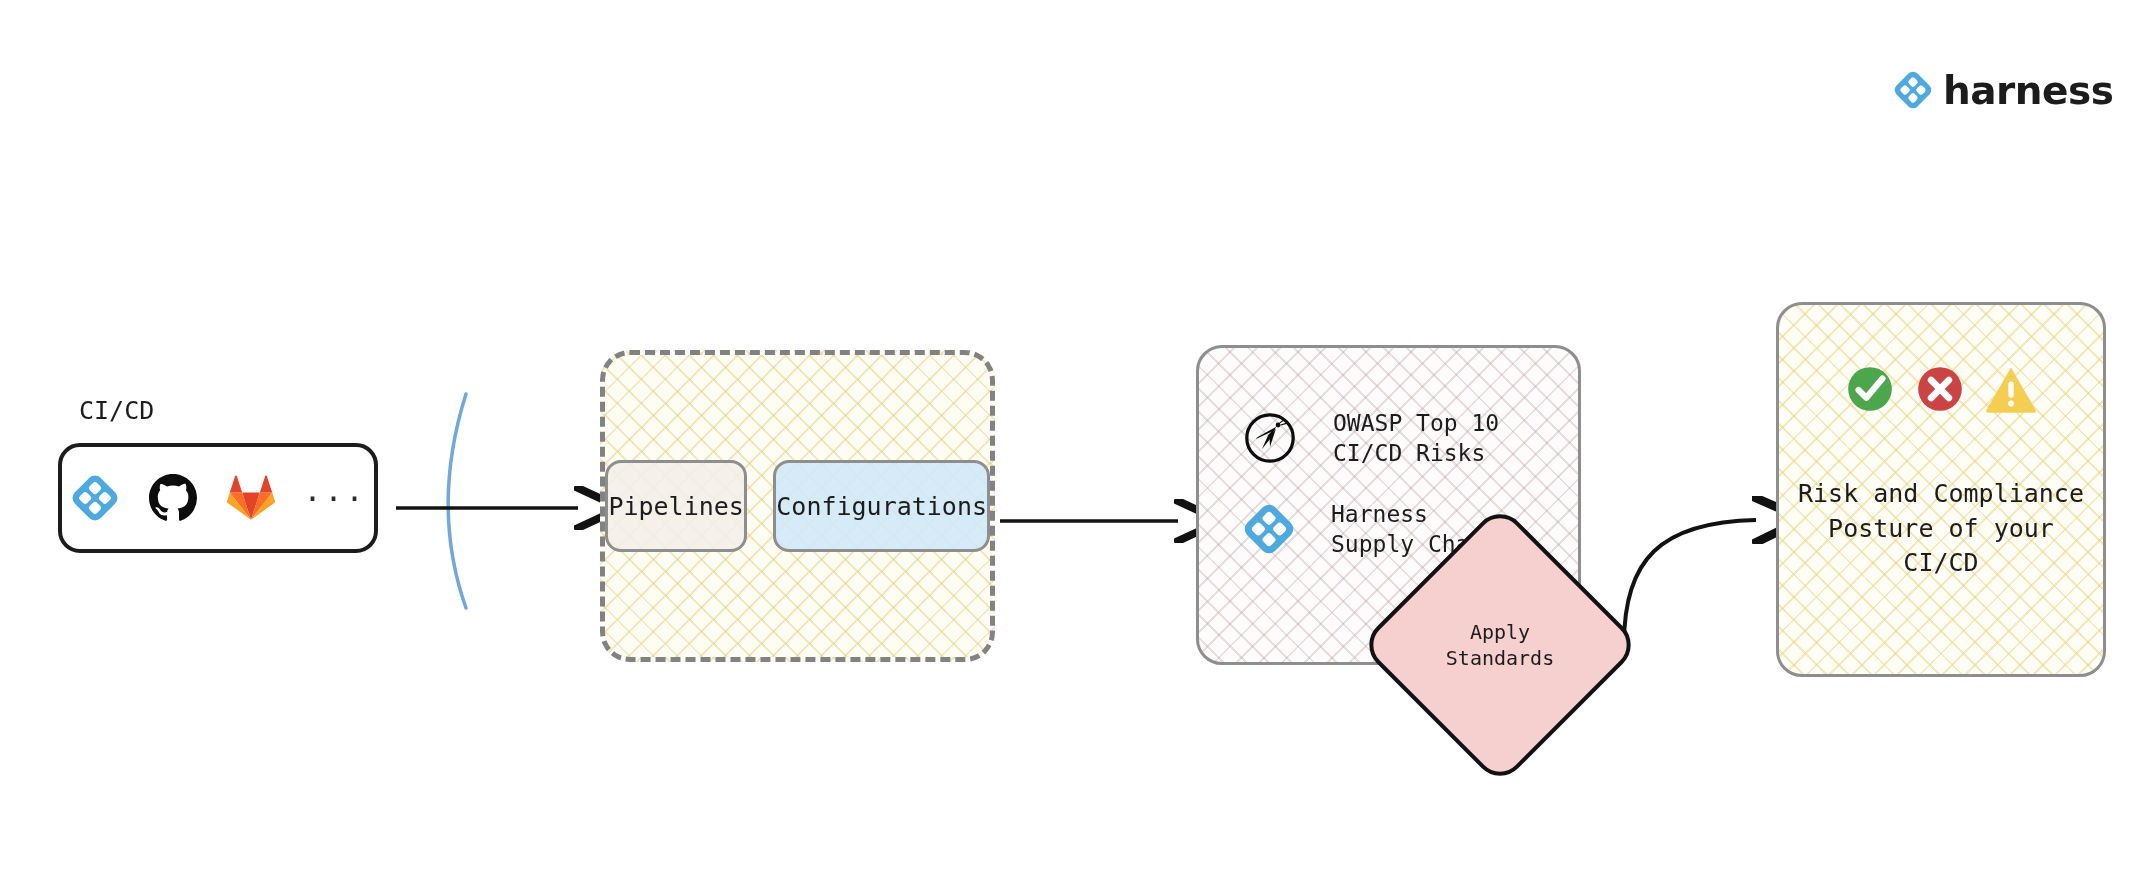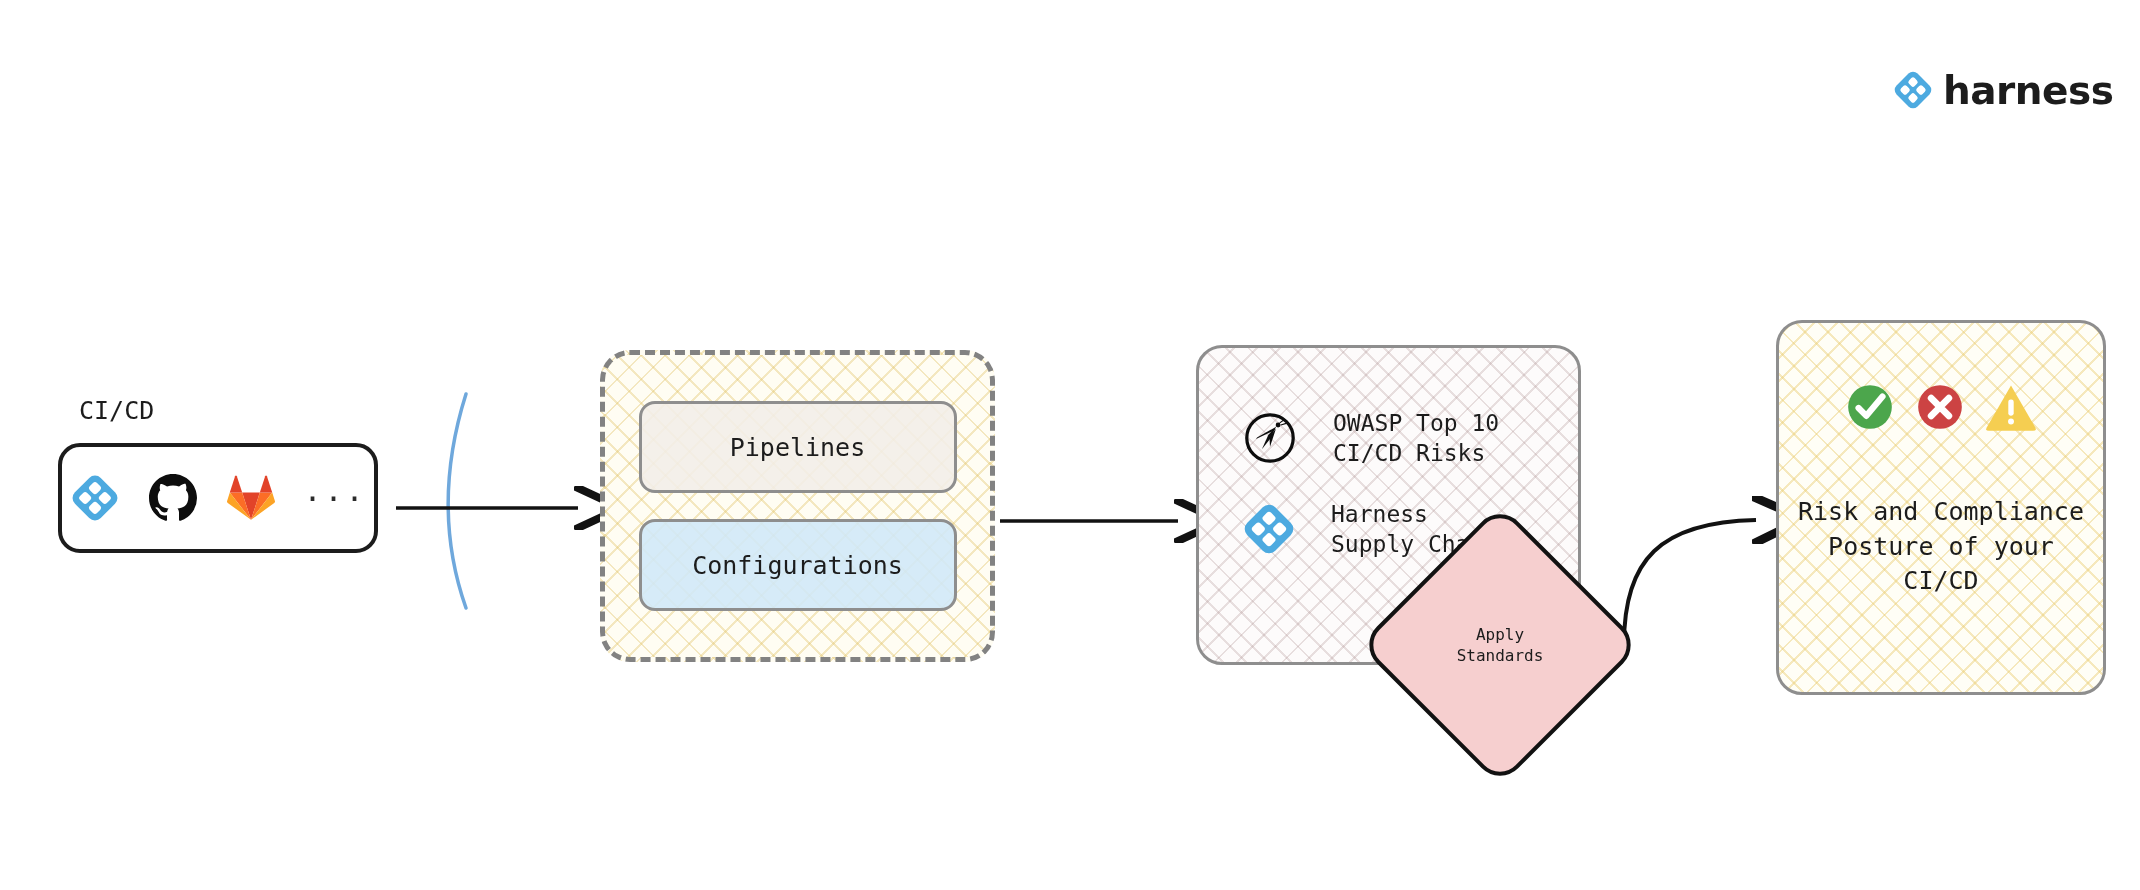--- a/index.html
+++ b/index.html
@@ -101,21 +101,21 @@
     width: 395px;
     height: 312px;
     border: 5px dashed #828282;
     border-radius: 30px;
     box-sizing: border-box;
     background-color: #fffdf3;
     background-image:
       repeating-linear-gradient(45deg, rgba(226,196,107,.38) 0 2px, transparent 2px 17px),
       repeating-linear-gradient(-45deg, rgba(226,196,107,.38) 0 2px, transparent 2px 17px);
     display: flex;
-    flex-direction: column;
+    flex-direction: row;
     align-items: center;
     justify-content: center;
     gap: 26px;
   }
   .inner-card {
     width: 318px;
     height: 92px;
     border: 3px solid #8e8e8e;
     border-radius: 16px;
     box-sizing: border-box;
@@ -173,31 +173,31 @@
   #apply-diamond-text {
     position: absolute;
     left: 1400px;
     top: 545px;
     width: 200px;
     height: 200px;
     display: flex;
     align-items: center;
     justify-content: center;
     text-align: center;
-    font-size: 16px;
+    font-size: 20px;
     line-height: 1.32;
     white-space: pre;
     color: #1c1c1c;
   }
 
   
   #posture-box {
     position: absolute;
     left: 1776px;
-    top: 320px;
+    top: 302px;
     width: 330px;
     height: 375px;
     border: 3px solid #8e8e8e;
     border-radius: 26px;
     box-sizing: border-box;
     background-color: #fffef6;
     background-image:
       repeating-linear-gradient(45deg, rgba(233,203,110,.42) 0 2px, transparent 2px 16px),
       repeating-linear-gradient(-45deg, rgba(233,203,110,.42) 0 2px, transparent 2px 16px);
     display: flex;

